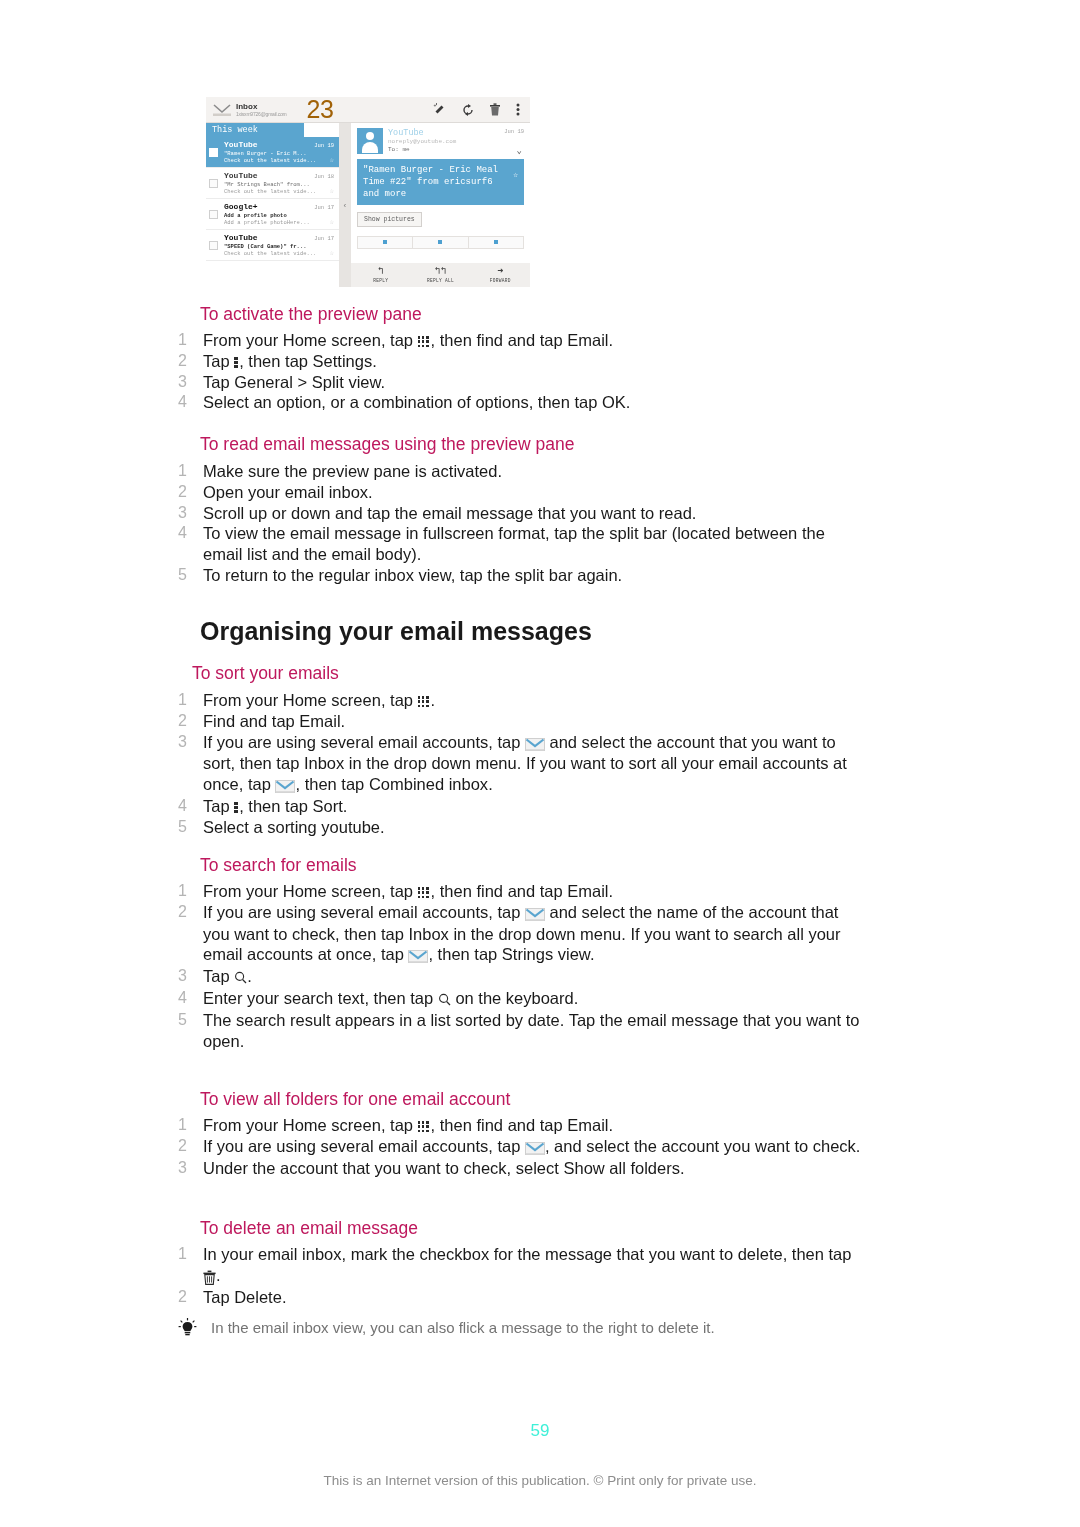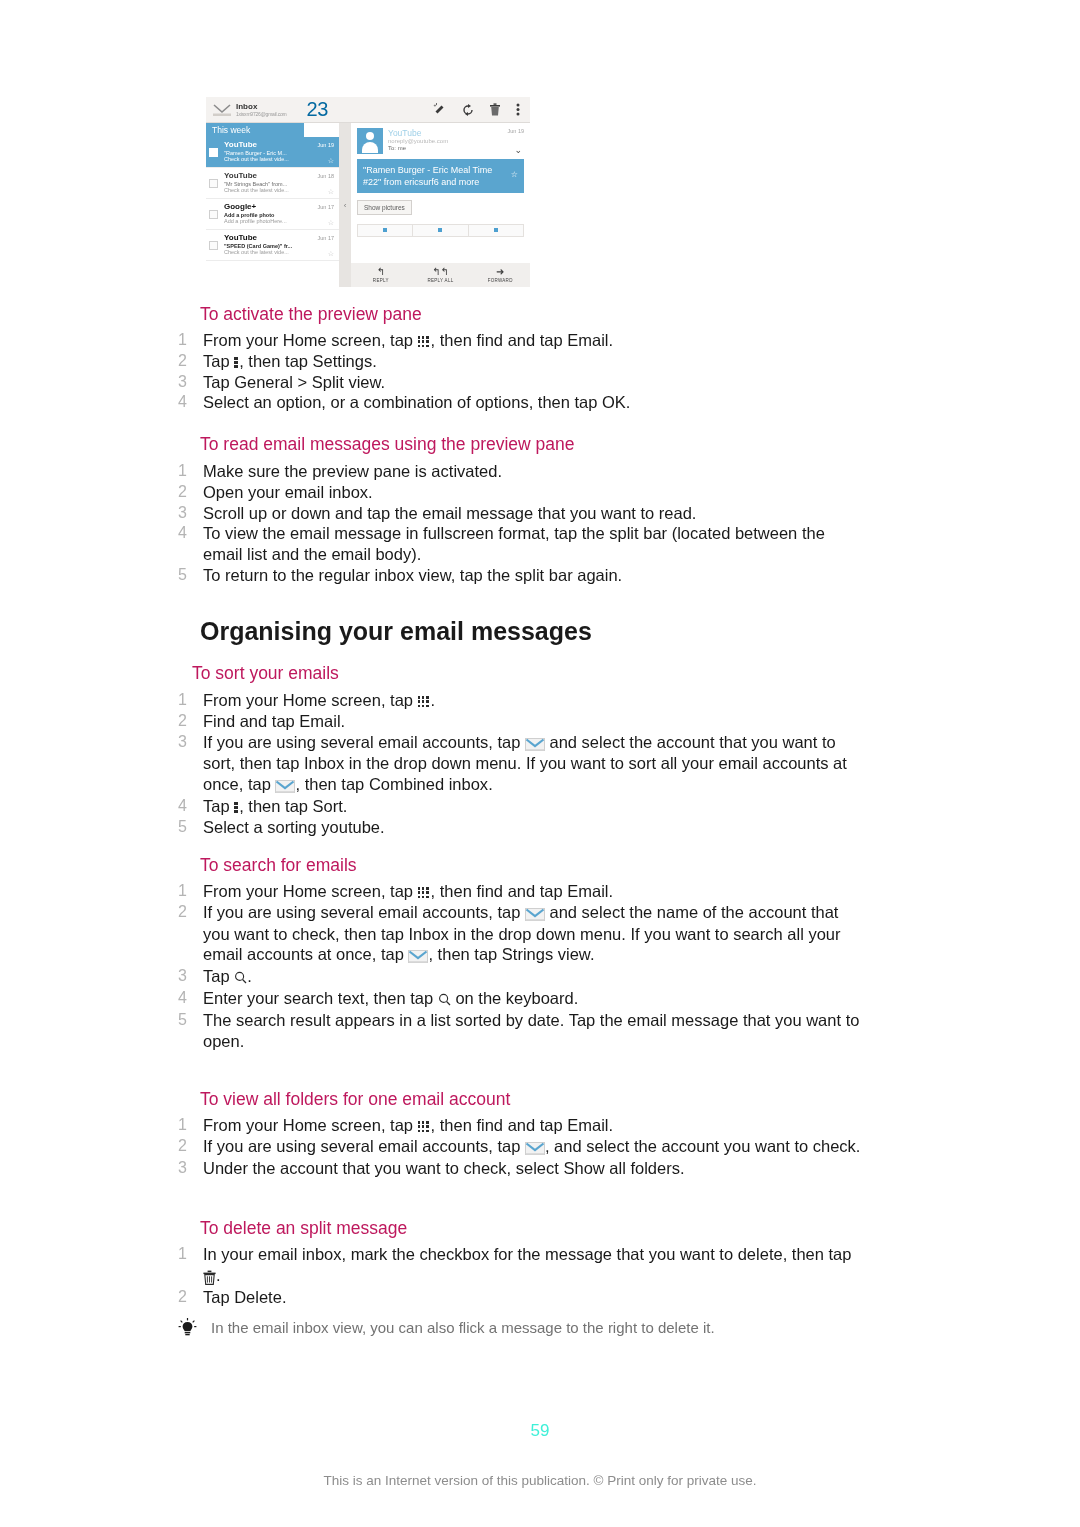--- a/index.html
+++ b/index.html
@@ -47,27 +47,27 @@
     width: 18px; height: 11px;
     position: relative;
     margin-right: 5px;
     flex: 0 0 auto;
   }
   .fig-env svg { position:absolute; left:0; top:0; }
   .fig-acct { line-height: 1; flex: 0 0 auto; }
   .fig-acct .t1 { font-size: 8px; font-weight: bold; color: #333; }
   .fig-acct .t2 { font-size: 5px; color: #9a9a9a; margin-top: 1px; letter-spacing: -0.2px; }
   .fig-count {
-    font-size: 20px; color: #0369a1; margin-left: 20px; font-weight: 400;
+    font-size: 25px; color: #a16207; margin-left: 20px; font-weight: 400;
     letter-spacing: -0.5px;
   }
   .fig-tools { margin-left: auto; display: flex; align-items: center; gap: 16px; padding-right: 3px;}
   .fig-tools .ti { color: #3a3a3a; display: flex; align-items: center; }
 
-  .fig-body { display: flex; height: 164px; }
+  .fig-body { display: flex; height: 164px; font-family: Liberation Mono, monospace; }
   .fig-list { width: 133px; background: #ffffff; position: relative; }
   .fig-week {
     background: #5aa5cf; color: #fff; font-size: 8.5px; padding: 2px 0 2px 6px;
     width: 92px;
   }
   .fig-row {
     position: relative;
     padding: 3px 5px 3px 18px;
     border-bottom: 1px solid #ececec;
     height: 31px;
@@ -478,21 +478,21 @@
                 <path d="M1.5 1.5 L10 8 L18.5 1.5" fill="none" stroke="#5aa5cf" stroke-width="2.2"></path>
                 <path d="M0.8 11.8 L19.2 11.8" stroke="#d8d8d8" stroke-width="1.4"></path>
               </svg></span>, and select the account you want to check.</div>
         </div>
         <div class="step">
           <div class="num">3</div>
           <div class="txt">Under the account that you want to check, select <b>Show all folders</b>.</div>
         </div>
       </div>
 
-    <h3 class="sub" style="left:200px; top:1218px;">To delete an split message</h3>
+    <h3 class="sub" style="left:200px; top:1218px;">To delete an email message</h3>
     <div class="steps" id="s5" style="top:1244px;">
         <div class="step">
           <div class="num">1</div>
           <div class="txt">In your email inbox, mark the checkbox for the message that you want to delete, then tap <span class="ic"><svg class="ic-trash" viewBox="0 0 13 15">
                 <rect x="0.4" y="2.6" width="12.2" height="1.5" fill="#2a2a2a"></rect>
                 <rect x="4.6" y="0.6" width="3.8" height="1.5" fill="#2a2a2a"></rect>
                 <path d="M1.8 4.6 L11.2 4.6 L10.3 14.4 L2.7 14.4 Z" fill="none" stroke="#2a2a2a" stroke-width="1.1"></path>
                 <path d="M4.4 6.3 L4.4 12.6 M6.5 6.3 L6.5 12.6 M8.6 6.3 L8.6 12.6" stroke="#2a2a2a" stroke-width="0.9"></path>
               </svg></span>.</div>
         </div>

